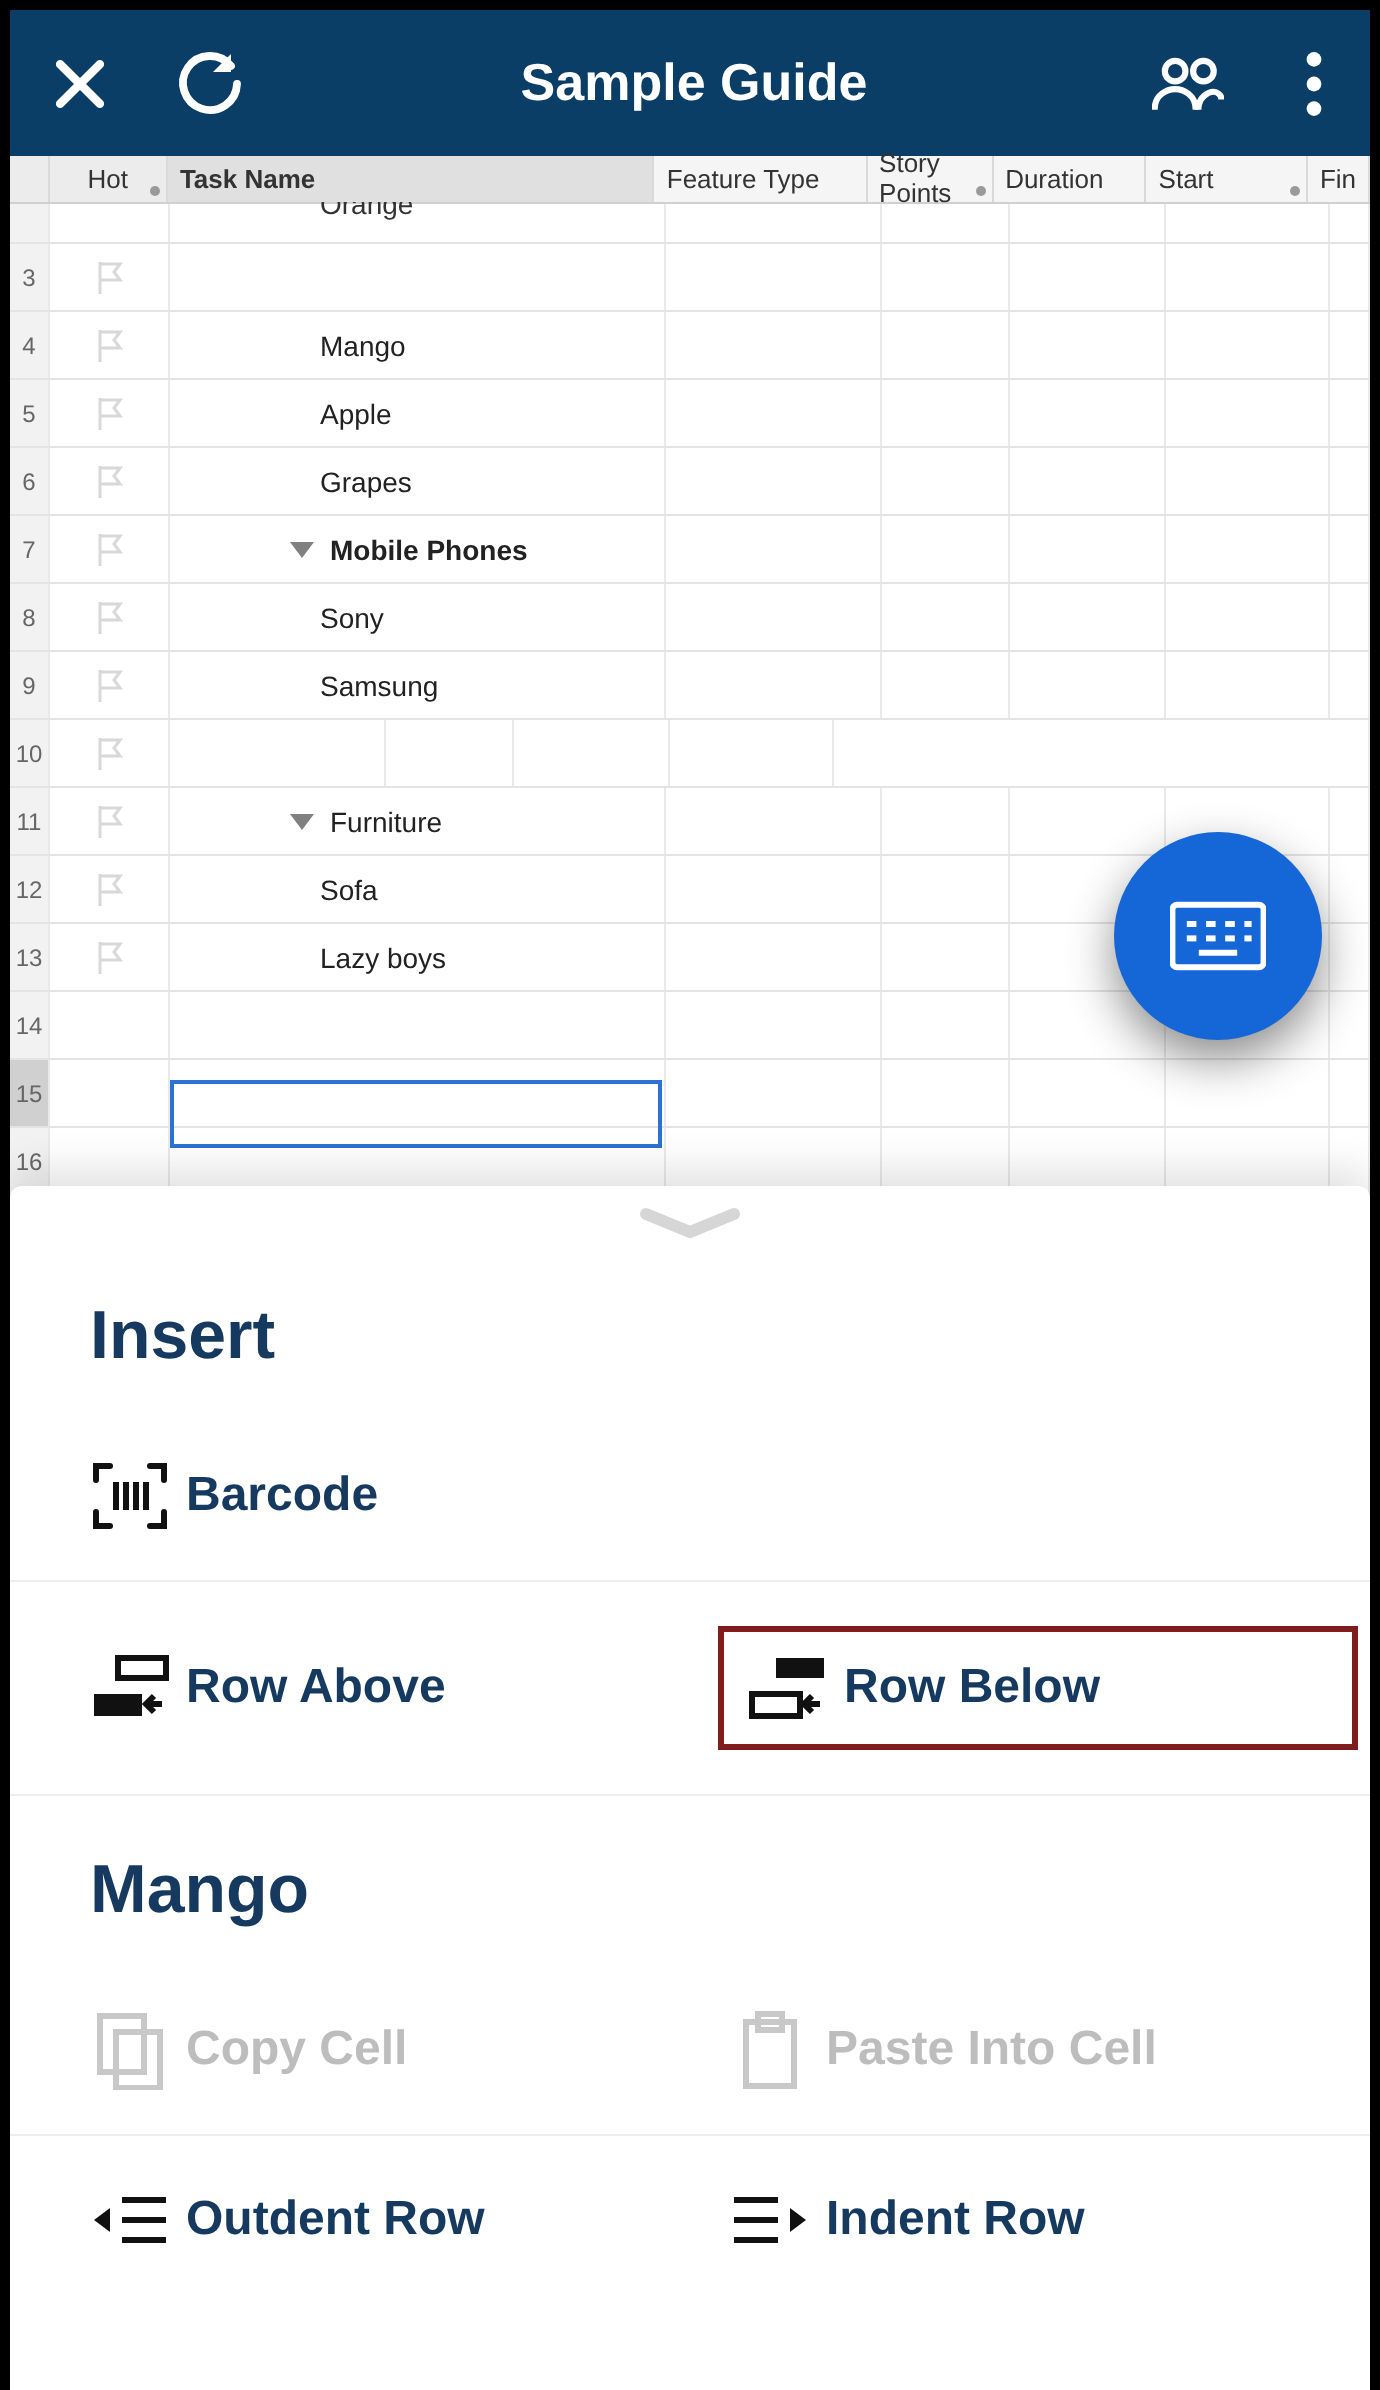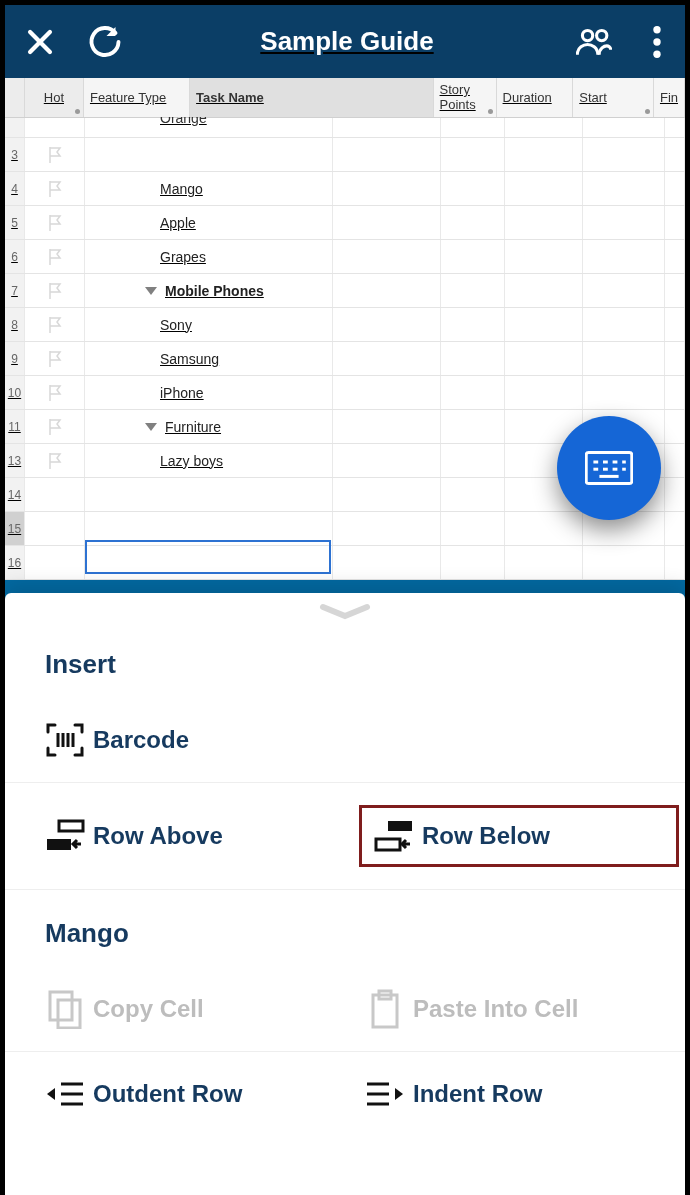--- a/index.html
+++ b/index.html
@@ -1,28 +1,28 @@
 <!DOCTYPE html>
 <html><head>
 <meta charset="utf-8">
 <style>
   * { box-sizing: border-box; }
   html, body { margin:0; padding:0; font-family: -apple-system, Helvetica, Arial, sans-serif; }
   body { width:690px; height:1195px; background:#000; position:relative; overflow:hidden; }
-  .screen { position:absolute; left:5px; top:5px; right:5px; bottom:0; background:#0369a1;text-decoration:underline; }
+  .screen { position:absolute; left:5px; top:5px; right:5px; bottom:0; background:#84cc16; }
 
   
   .header { height:73px; background:#0b3e66; display:flex; align-items:center; color:#fff; }
   .header .slot { display:flex; align-items:center; justify-content:center; }
   .header .title { flex:1; text-align:center; font-size:26px; font-weight:700; }
   .svgicon { display:block; }
 
   
   .grid { position:relative; background:#fff; }
-  .colhead { display:flex; height:40px; border-bottom:1px solid #d0d0d0; font-size:13px; color:#333; }
+  .colhead { display:flex; height:24px; border-bottom:1px solid #d0d0d0; font-size:13px; color:#333; }
   .colhead .ch { border-right:1px solid #d9d9d9; padding:4px 6px; display:flex; align-items:center; background:#f5f5f5; position:relative; }
   .colhead .ch.rownum { width:20px; background:#ececec; }
   .colhead .ch.hot   { width:60px; justify-content:center; background:#ececec; }
   .colhead .ch.task  { width:248px; font-weight:700; background:#e0e0e0; }
   .colhead .ch.feat  { width:108px; }
   .colhead .ch.story { width:64px; line-height:1.1; }
   .colhead .ch.dur   { width:78px;align-items:center; }
   .colhead .ch.start { width:82px; }
   .colhead .ch.fin   { flex:1; }
   .dot { position:absolute; right:3px; bottom:3px; width:5px; height:5px; border-radius:50%; background:#9a9a9a; }
@@ -53,21 +53,21 @@
 
   
   .fab { position:absolute; width:104px; height:104px; border-radius:52px; background:#1566d6; box-shadow:0 10px 24px rgba(0,0,0,0.45); display:flex; align-items:center; justify-content:center; }
   .fab svg { stroke:#fff; fill:none; stroke-width:2; }
 
   
   .sheet { position:absolute; left:0; right:0; bottom:0; top:588px; background:#fff; box-shadow:0 -8px 20px rgba(0,0,0,0.12); border-top-left-radius:6px; border-top-right-radius:6px; }
   .drag-handle { display:flex; justify-content:center; padding-top:10px; }
   .chev { width:60px; height:18px; }
   .chev svg { stroke:#d6d6d6; fill:none; stroke-width:6; stroke-linecap:round; }
-  .section-title { font-size:26px; font-weight:700; color:#163a5f; padding:28px 0 18px 40px; }
+  .section-title { font-size:34px; font-weight:700; color:#163a5f; padding:28px 0 18px 40px; }
   .menu-row { display:flex; padding:22px 0 22px 40px; border-bottom:1px solid #eee; }
   .menu-row.noborder { border-bottom:none; }
   .menu-item { display:flex; align-items:center; gap:8px; width:320px; }
   .menu-item .lbl { font-size:24px; font-weight:600; color:#163a5f; }
   .menu-item.disabled .lbl { color:#bdbdbd; }
   .menu-item .micon { width:40px; height:40px; display:flex; align-items:center; justify-content:center; }
   .menu-item .micon svg { stroke:#111; fill:none; stroke-width:3; }
   .menu-item.disabled .micon svg { stroke:#c8c8c8; }
   .highlight { border:3px solid #7f1d1d; padding:8px 12px; margin-left:-6px; }
 
@@ -107,25 +107,25 @@
     </div>
   </div>
 
   <div class="grid">
     <div class="colhead">
       <div class="ch rownum"></div>
       <div class="ch hot">
           <span>Hot</span>
           <span class="dot"></span>
         </div>
+      <div class="ch task">
+          <span>Task Name</span>
+        </div>
       <div class="ch feat">
           <span>Feature Type</span>
-        </div>
-      <div class="ch task">
-          <span>Task Name</span>
         </div>
       <div class="ch story">
           <span>Story Points</span>
           <span class="dot"></span>
         </div>
       <div class="ch dur">
           <span>Duration</span>
         </div>
       <div class="ch start">
           <span>Start</span>
@@ -278,42 +278,55 @@
           <div class="cell start"></div>
           <div class="cell fin"></div>
         </div>
         <div class="row">
           <div class="cell rownum">10</div>
           <div class="cell hot">
             <div class="flag"><svg width="16" height="18" viewBox="0 0 16 18">
                 <path d="M3 1 L3 17 M3 2 L13 2 L10 6 L13 10 L3 10"></path>
               </svg></div>
           </div>
-          <div class="cell task">
-            <div class="task-inner indent2">
-              <span>iPhone</span>
-            </div>
-          </div>
           <div class="cell feat"></div>
           <div class="cell story"></div>
           <div class="cell dur"></div>
           <div class="cell start"></div>
           <div class="cell fin"></div>
         </div>
         <div class="row">
           <div class="cell rownum">11</div>
           <div class="cell hot">
             <div class="flag"><svg width="16" height="18" viewBox="0 0 16 18">
                 <path d="M3 1 L3 17 M3 2 L13 2 L10 6 L13 10 L3 10"></path>
               </svg></div>
           </div>
           <div class="cell task">
             <div class="task-inner indent1">
               <div class="caret"></div>
               <span>Furniture</span>
+            </div>
+          </div>
+          <div class="cell feat"></div>
+          <div class="cell story"></div>
+          <div class="cell dur"></div>
+          <div class="cell start"></div>
+          <div class="cell fin"></div>
+        </div>
+        <div class="row">
+          <div class="cell rownum">12</div>
+          <div class="cell hot">
+            <div class="flag"><svg width="16" height="18" viewBox="0 0 16 18">
+                <path d="M3 1 L3 17 M3 2 L13 2 L10 6 L13 10 L3 10"></path>
+              </svg></div>
+          </div>
+          <div class="cell task">
+            <div class="task-inner indent2">
+              <span>Sofa</span>
             </div>
           </div>
           <div class="cell feat"></div>
           <div class="cell story"></div>
           <div class="cell dur"></div>
           <div class="cell start"></div>
           <div class="cell fin"></div>
         </div>
         <div class="row">
           <div class="cell rownum">13</div>

